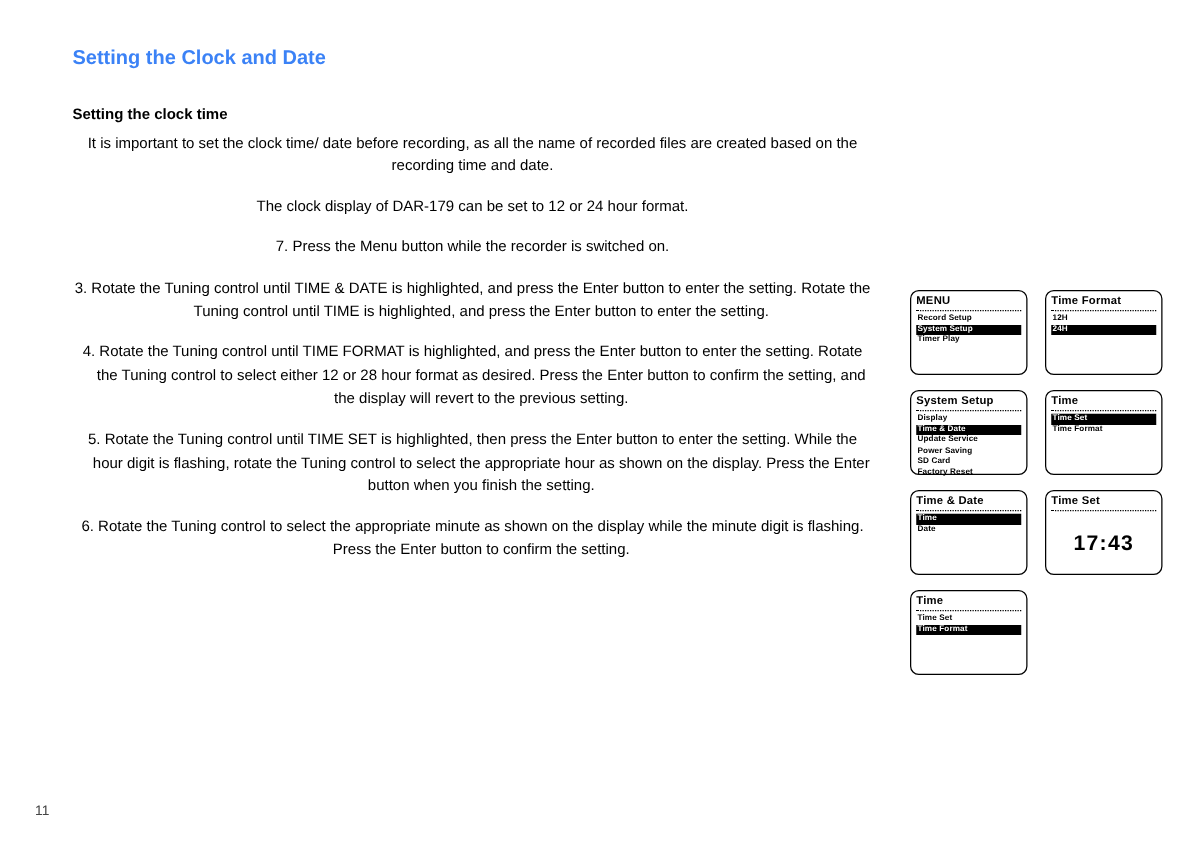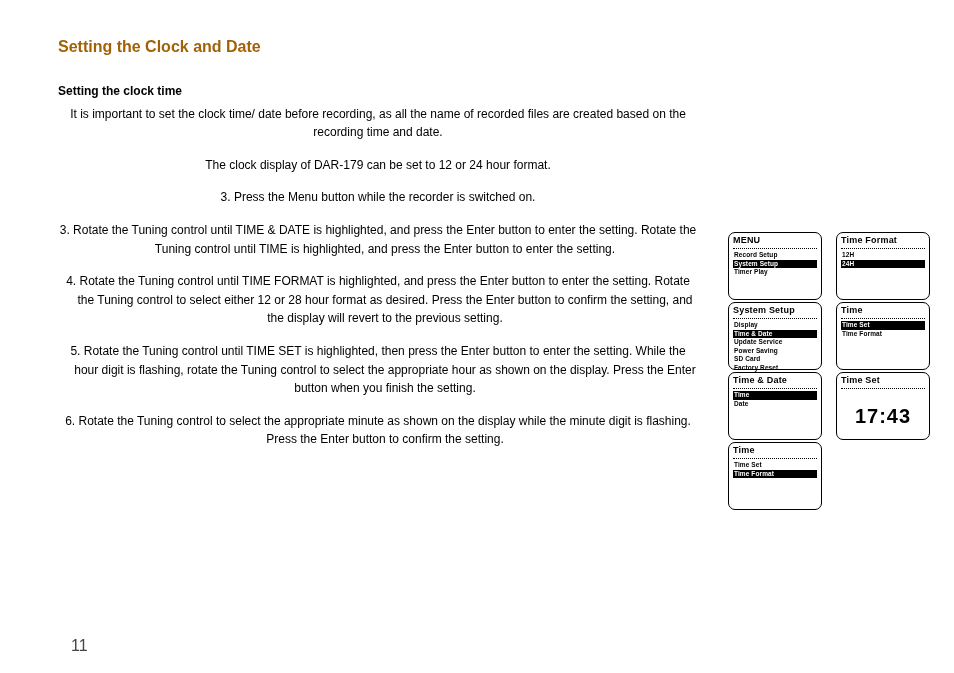--- a/index.html
+++ b/index.html
@@ -16,21 +16,21 @@
   .page {
     position: relative;
     width: 954px;
     height: 673px;
     box-sizing: border-box;
     padding: 38px 30px 0 58px;
   }
   .title {
     font-size: 16px;
     font-weight: bold;
-    color: #a16207;
+    color: #3b82f6;
     margin-bottom: 26px;
   }
   .bold-line {
     font-weight: bold;
     margin-bottom: 4px;
   }
   .note-label {
     font-weight: bold;
     margin-bottom: 4px;
   }
@@ -43,36 +43,35 @@
     text-align: center;
   }
   .step {
     padding-left: 14px;
     text-indent: -14px;
   }
   .pagenum {
     position: absolute;
     left: 28px;
     bottom: 18px;
-    font-size: 16px;
+    font-size: 11px;
     color: #444;
-    margin-left: 43px;
   }
   
   .screens {
     position: absolute;
     top: 232px;
     left: 728px;
     display: flex;
     gap: 14px;
   }
   .col {
     display: flex;
     flex-direction: column;
-    gap: 2px;
+    gap: 12px;
   }
   .lcd {
     width: 94px;
     height: 68px;
     border: 1.3px solid #000;
     border-radius: 7px;
     box-sizing: border-box;
     padding: 3px 4px 2px 4px;
     font-family: 'Arial Black', Arial, sans-serif;
     position: relative;
@@ -98,37 +97,37 @@
     letter-spacing:.1px;
   }
   .sel {
     background: #000;
     color: #fff;
   }
   .time-big {
     position:absolute;
     left:0; right:0; top:32px;
     text-align:center;
-    font-size: 20px;
+    font-size: 17px;
     font-weight: 900;
     font-family: 'Arial Black', Arial, sans-serif;
     letter-spacing:1px;
   }
 </style>
 </head>
 <body>
 
 <div class="page">
   <div class="title">Setting the Clock and Date</div>
 
   <div class="copy">
     <div class="bold-line">Setting the clock time</div>
     <div class="p">It is important to set the clock time/ date before recording, as all the name of  recorded files are created based on the recording time and date.</div>
     <div class="p">The clock display of DAR-179 can be set to 12 or 24 hour format.</div>
-    <div class="p step">3. Press the Menu button while the recorder is switched on.</div>
+    <div class="p step">7. Press the Menu button while the recorder is switched on.</div>
     <div class="p step">3. Rotate the Tuning control until TIME &amp; DATE is highlighted, and press the Enter button to enter the setting. Rotate the Tuning control until TIME is highlighted, and press the Enter button to enter the setting.</div>
     <div class="p step">4. Rotate the Tuning control until TIME FORMAT is highlighted, and press the Enter button to enter the setting. Rotate the Tuning control to select either 12 or 28 hour format as desired. Press the Enter button to confirm the setting, and the display will revert to the previous setting.</div>
     <div class="p step">5. Rotate the Tuning control until TIME SET is highlighted, then press the Enter button to enter the setting. While the hour digit is flashing, rotate the Tuning control to select the appropriate hour as shown on the display. Press the Enter button when you finish the setting.</div>
     <div class="p step">6. Rotate the Tuning control to select the appropriate minute as shown on the display while the minute digit is flashing. Press the Enter button to confirm the setting.</div>
   </div>
 
   <div class="screens">
     <div class="col">
       <div class="lcd">
           <div class="lcd-title">MENU</div>

